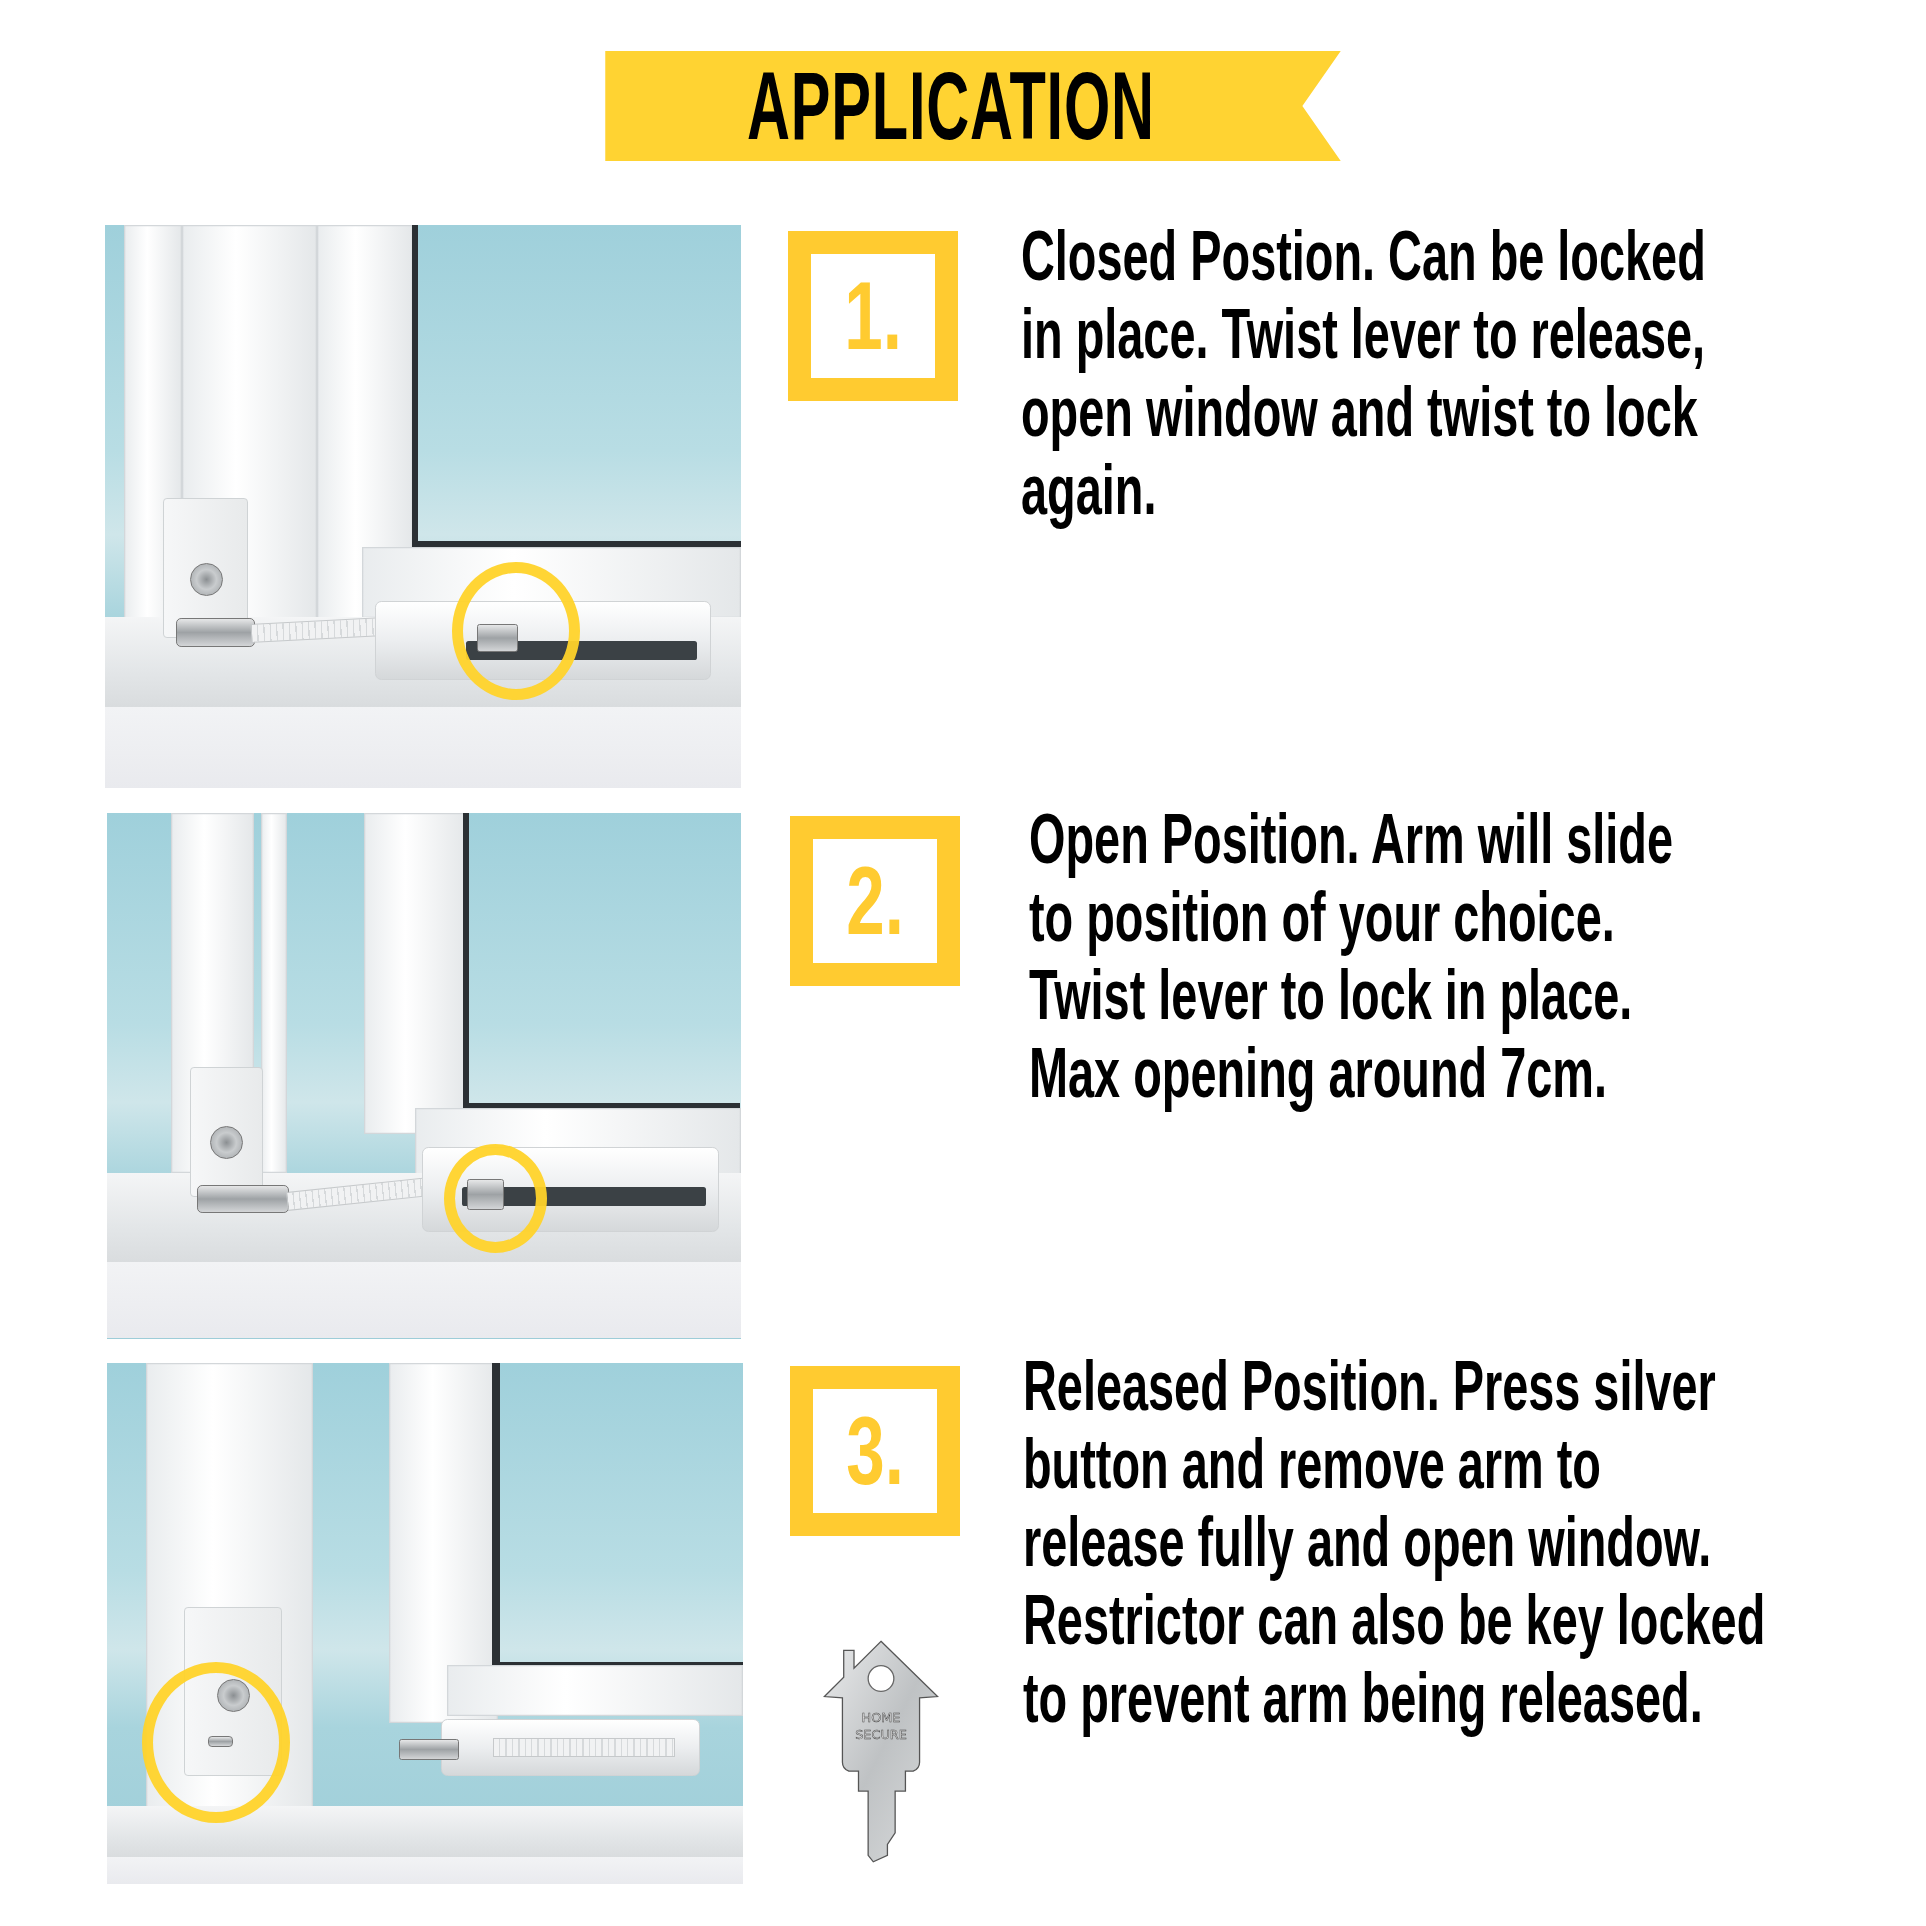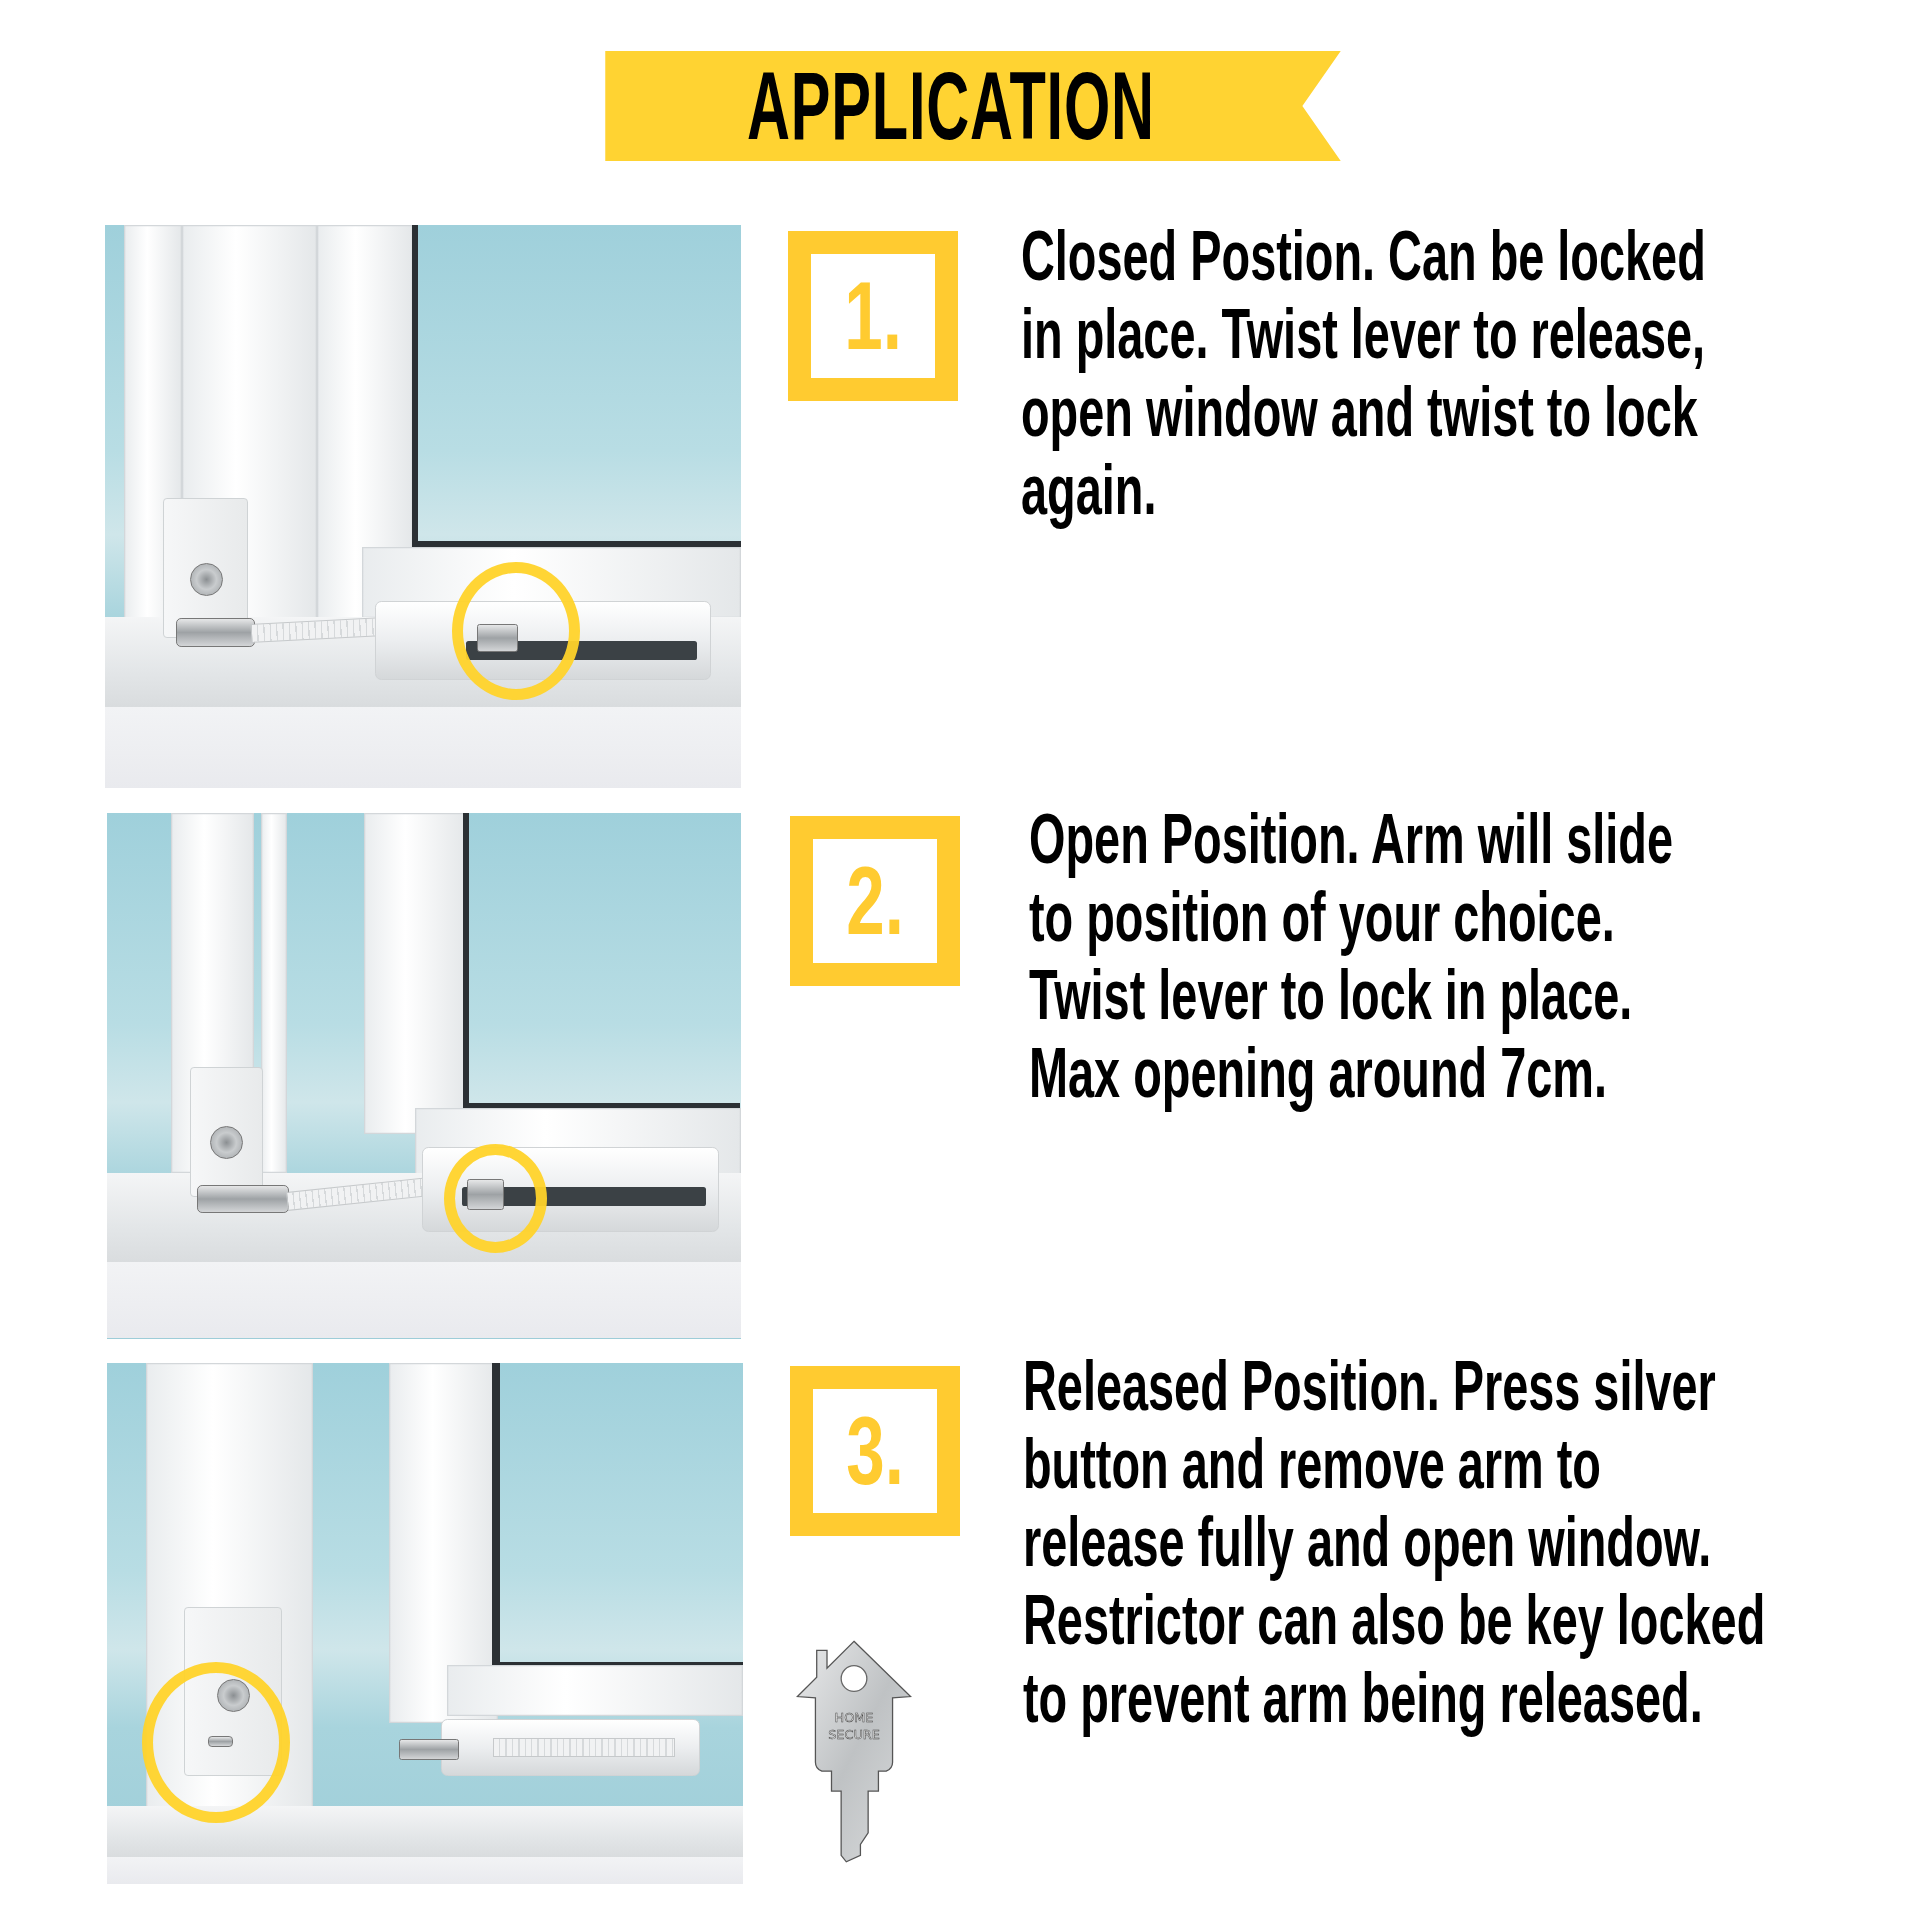--- a/index.html
+++ b/index.html
@@ -27,21 +27,21 @@
   .numbox{position:absolute;width:170px;height:170px;box-sizing:border-box;border:23px solid #ffcb30;background:#fff;display:flex;align-items:center;justify-content:center;}
   .numbox span{font-family:"Liberation Sans",sans-serif;font-weight:bold;font-size:96px;color:#ffcb30;display:inline-block;transform:scaleX(0.72);line-height:1;}
   .b1{left:788px;top:231px;}
   .b2{left:790px;top:816px;}
   .b3{left:790px;top:1366px;}
   .desc{position:absolute;}
   .desc .line{display:block;font-family:"Liberation Sans",sans-serif;font-weight:bold;font-size:71px;line-height:78px;color:#000;white-space:nowrap;transform:scaleX(0.66);transform-origin:left center;}
   .d1{left:1021px;top:217px;}
   .d2{left:1029px;top:800px;}
   .d3{left:1023px;top:1347px;}
-  .key{position:absolute;left:796px;top:1640px;width:116px;height:225px;}
+  .key{position:absolute;left:823px;top:1640px;width:116px;height:225px;}
 </style>
 </head>
 <body>
 
 <div class="banner">
   <svg width="738" height="110" viewBox="0 0 1150 172">
     <polygon points="0,0 1150,0 1128,0 1150,0 1090,86 1150,172 0,172" fill="#FFD332"></polygon>
   </svg>
   <div class="banner-text">
     <span>APPLICATION</span>

